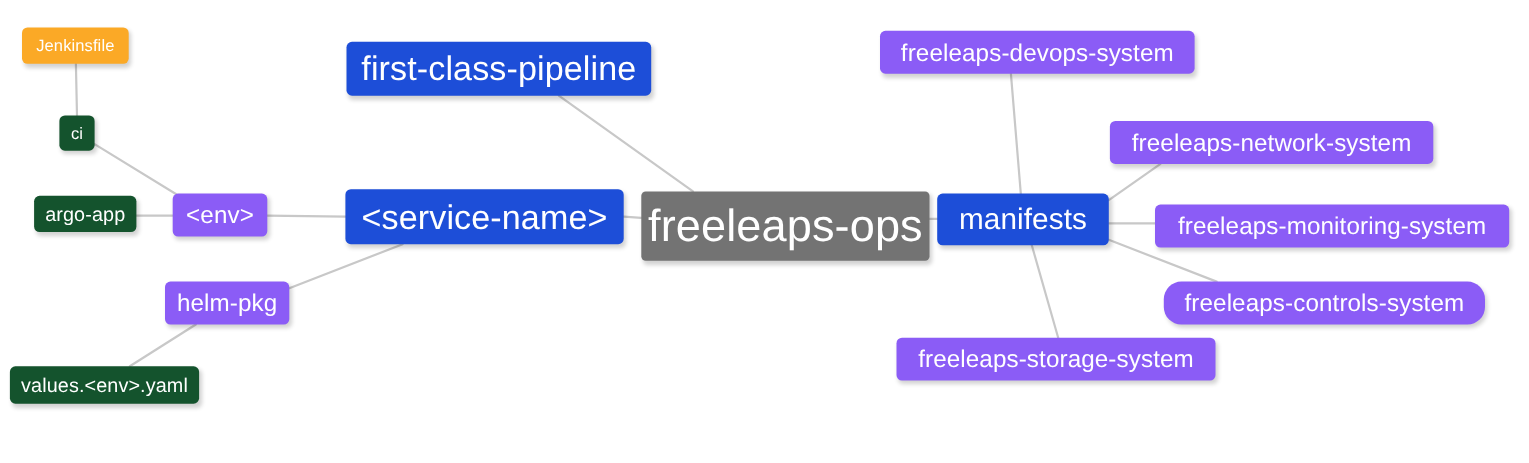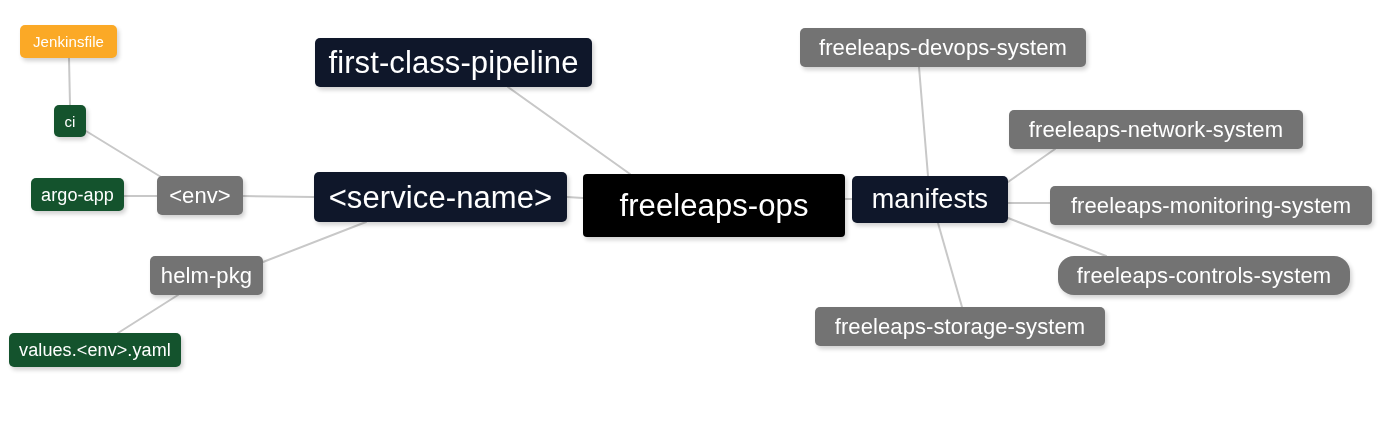--- a/index.html
+++ b/index.html
@@ -36,29 +36,29 @@
     align-items: center;
     justify-content: center;
     color: #ffffff;
     border-radius: 5px;
     white-space: nowrap;
     box-shadow: 2px 3px 4px rgba(0,0,0,0.18);
     line-height: 1;
     letter-spacing: 0.1px;
   }
   .node.root {
-    background: #000000;
-    font-size: 31px;
+    background: #737373;
+    font-size: 41px;
     border-radius: 4px;
   }
   .node.blue {
-    background: #0f172a;
+    background: #1d4ed8;
   }
   .node.green {
-    background: #737373;
+    background: #8b5cf6;
   }
   .node.red {
     background: #14532d;
   }
   .node.orange {
     background: #FBA926;
   }
   .sz-xl { font-size: 31px; }
   .sz-lg { font-size: 27px; justify-content: center; }
   .sz-md { font-size: 22px; }

